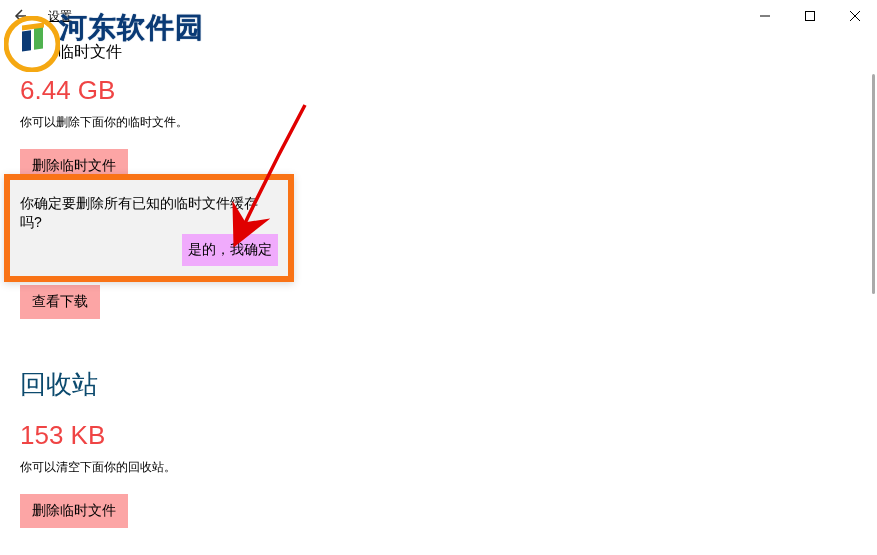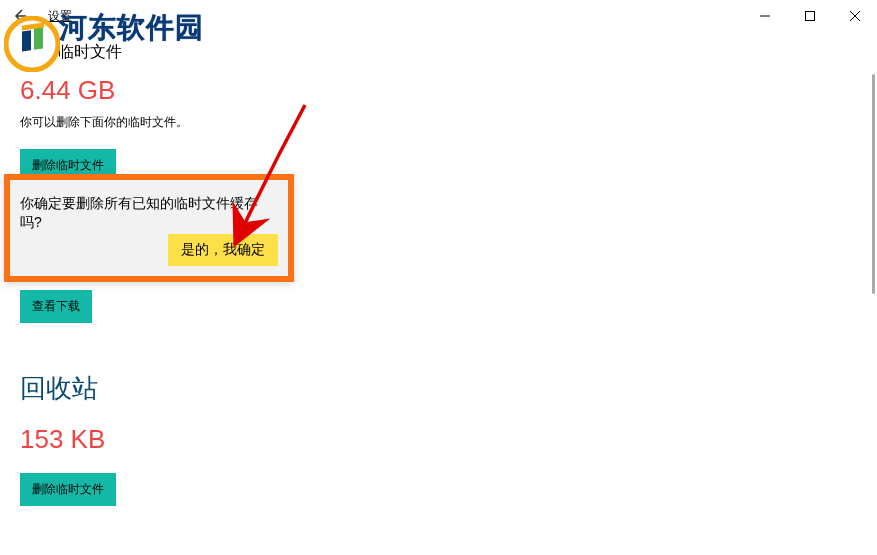--- a/index.html
+++ b/index.html
@@ -62,23 +62,23 @@
       color: #ef4444;
       margin-top: 6px;
     }
     .desc {
       font-size: 12px;
       color: #000;
       margin-top: 8px;
     }
     .action-btn {
       display: inline-block;
-      background: #14b8a6;
+      background: #fca5a5;
       border: none;
-      font-size: 12px;
+      font-size: 14px;
       padding: 8px 12px;
       margin-top: 18px;
       font-family: inherit;
       color: #000;
     }
     .section-heading {
       font-size: 26px;
       font-weight: 400;
       margin-top: 48px;
       color: #0c4a6e;
@@ -122,24 +122,24 @@
       font-size: 14px;
       line-height: 1.35;
       color: #000;
     }
     .dialog-btn-row {
       position: absolute;
       right: 10px;
       bottom: 10px;
     }
     .dialog-btn {
-      background: #fde047;
+      background: #f0abfc;
       border: none;
       font-size: 14px;
-      padding: 7px 13px;
+      padding: 7px 6px;
       font-family: inherit;
       color: #000;
     }
     
     .logo-overlay {
       position: absolute;
       left: 4px;
       top: 14px;
       z-index: 50;
       pointer-events: none;
@@ -211,24 +211,25 @@
 
 <div class="header">临时文件</div>
 
 <div class="content">
 
   <div class="size-val">6.44 GB</div>
   <div class="desc">你可以删除下面你的临时文件。</div>
   <button class="action-btn">删除临时文件</button>
 
   <div class="hidden-text">                                  </div>
-  <button class="action-btn" style="margin-top:18px">查看下载</button>
+  <button class="action-btn" style="margin-top:12px">查看下载</button>
 
   <div class="section-heading">回收站</div>
   <div class="size-val" style="margin-top:18px">153 KB</div>
+  <div class="desc">你可以清空下面你的回收站。</div>
   <button class="action-btn">删除临时文件</button>
 
   
 </div>
 
 <div class="scrollbar-track">
   <div class="scrollbar-thumb"></div>
 </div>
 
 <div class="dialog">

